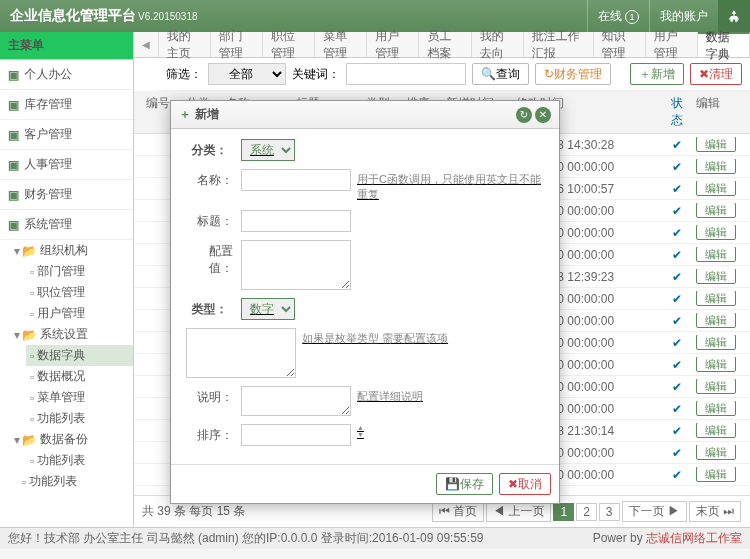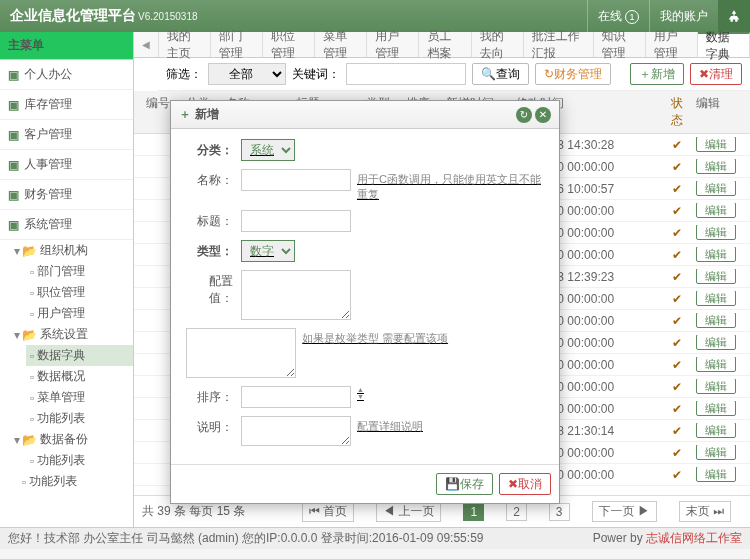--- a/index.html
+++ b/index.html
@@ -35,25 +35,25 @@
 .btn.green{color:#5a8a5a;border-color:#5a8a5a;}
 .btn.red{color:#c44;border-color:#c44;}
 .btn.orange{color:#d9822b;}
 .spacer{flex:1;}
 .grid-hd{display:flex;background:#f3f3f3;border-bottom:1px solid #ddd;padding:4px 8px;color:#666;font-size:11px;}
 .grid-hd>div{padding:0 4px;}
 .grid-body{flex:1;overflow:hidden;}
 .grid-row{display:flex;padding:3px 8px;border-bottom:1px solid #f0f0f0;color:#666;font-size:11px;align-items:center;}
 .grid-row>div{padding:0 4px;overflow:hidden;white-space:nowrap;}
 .c-time{width:150px;text-align:left;margin-left:auto;}
-.c-status{width:30px;text-align:center;color:#a16207;}
+.c-status{width:30px;text-align:center;color:#0369a1;}
 .c-edit{width:50px;}
 .edit-btn{border:1px solid #5a8a5a;color:#5a8a5a;padding:1px 8px;font-size:11px;cursor:pointer;border-radius:2px;}
 .pager{border-top:1px solid #ddd;padding:5px 8px;display:flex;align-items:center;font-size:11px;color:#666;}
-.pager .pbtn{border:1px solid #ccc;padding:1px 6px;margin:0 11px;cursor:pointer;}
+.pager .pbtn{border:1px solid #ccc;padding:1px 6px;margin:0 1px;cursor:pointer;}
 .pager .pbtn.active{background:#5a8a5a;color:#fff;border-color:#5a8a5a;}
 .footer{height:22px;background:#eee;border-top:1px solid #ccc;padding:0 8px;display:flex;align-items:center;font-size:11px;color:#666;}
 .footer .fr{margin-left:auto;}
 .footer a{color:#c44;}
 .modal{position:absolute;left:170px;top:100px;width:390px;background:#fff;border:1px solid #999;box-shadow:0 3px 15px rgba(0,0,0,.3);}
 .modal-hd{background:linear-gradient(#fafafa,#eee);border-bottom:1px solid #ccc;padding:5px 8px;display:flex;align-items:center;}
 .modal-hd .ttl{font-weight:bold;color:#555;}
 .modal-hd .mplus{color:#5a8a5a;margin-right:4px;font-weight:bold;}
 .modal-hd .controls{margin-left:auto;display:flex;gap:3px;}
 .modal-hd .mc{width:16px;height:16px;border-radius:50%;background:#5a8a5a;color:#fff;display:flex;align-items:center;justify-content:center;font-size:10px;cursor:pointer;}
@@ -63,21 +63,21 @@
 .fr-ctrl{flex:1;display:flex;align-items:flex-start;gap:6px;text-decoration:underline;}
 .fr-ctrl select,.fr-ctrl input[type=text]{border:1px solid #ccc;padding:2px 4px;height:22px;}
 .fr-ctrl select{border-color:#5a8a5a;color:#5a8a5a;}
 .fr-ctrl input[type=text]{width:110px;}
 .fr-ctrl textarea{border:1px solid #ccc;width:110px;height:50px;padding:2px;}
 .fr-hint{color:#888;font-size:11px;padding-top:3px;}
 .fr-num{width:40px;}
 .spinbtns{display:flex;flex-direction:column;}
 .spinbtns span{font-size:7px;line-height:7px;color:#888;cursor:pointer;}
 .modal-ft{border-top:1px solid #ddd;padding:8px;display:flex;justify-content:flex-end;gap:6px;}
-.bold-lbl{font-weight:bold;}
+.bold-lbl{font-weight:bold;text-align:center;}
 </style>
 </head>
 <body>
 
 <div class="header">
   <span class="header-title">企业信息化管理平台</span>
   <span class="header-ver">V6.20150318</span>
   <div class="header-right">
     <div class="hcell">
       <span><span>在线</span><span class="hbadge">1</span></span>
@@ -386,52 +386,52 @@
           <span class="fr-hint">用于C函数调用，只能使用英文且不能重复</span>
         </div>
       </div>
     <div class="fr-row">
         <div class="fr-lbl">标题：</div>
         <div class="fr-ctrl">
           <input type="text" style="">
         </div>
       </div>
     <div class="fr-row">
+        <div class="fr-lbl">配置值：</div>
+        <div class="fr-ctrl">
+          <textarea style=""></textarea>
+        </div>
+      </div>
+    <div class="fr-row">
         <div class="fr-lbl bold-lbl">类型：</div>
         <div class="fr-ctrl">
           <select><option>数字</option></select>
-        </div>
-      </div>
-    <div class="fr-row">
-        <div class="fr-lbl">配置值：</div>
-        <div class="fr-ctrl">
-          <textarea style=""></textarea>
         </div>
       </div>
     <div class="fr-row">
         <div class="fr-ctrl">
           <textarea style=""></textarea>
           <span class="fr-hint">如果是枚举类型 需要配置该项</span>
+        </div>
+      </div>
+    <div class="fr-row">
+        <div class="fr-lbl">说明：</div>
+        <div class="fr-ctrl">
+          <textarea style="height: 30px;"></textarea>
+          <span class="fr-hint">配置详细说明</span>
         </div>
       </div>
     <div class="fr-row">
         <div class="fr-lbl">排序：</div>
         <div class="fr-ctrl">
           <input type="text" class="fr-num" style="">
           <div class="spinbtns">
             <span>▲</span>
             <span>▼</span>
           </div>
         </div>
       </div>
-    <div class="fr-row">
-        <div class="fr-lbl">说明：</div>
-        <div class="fr-ctrl">
-          <textarea style="height: 30px;"></textarea>
-          <span class="fr-hint">配置详细说明</span>
-        </div>
-      </div>
   </div>
   <div class="modal-ft">
     <span class="btn green">💾 <span>保存</span></span>
     <span class="btn red">✖ <span>取消</span></span>
   </div>
 </div>
 
 </body></html>

